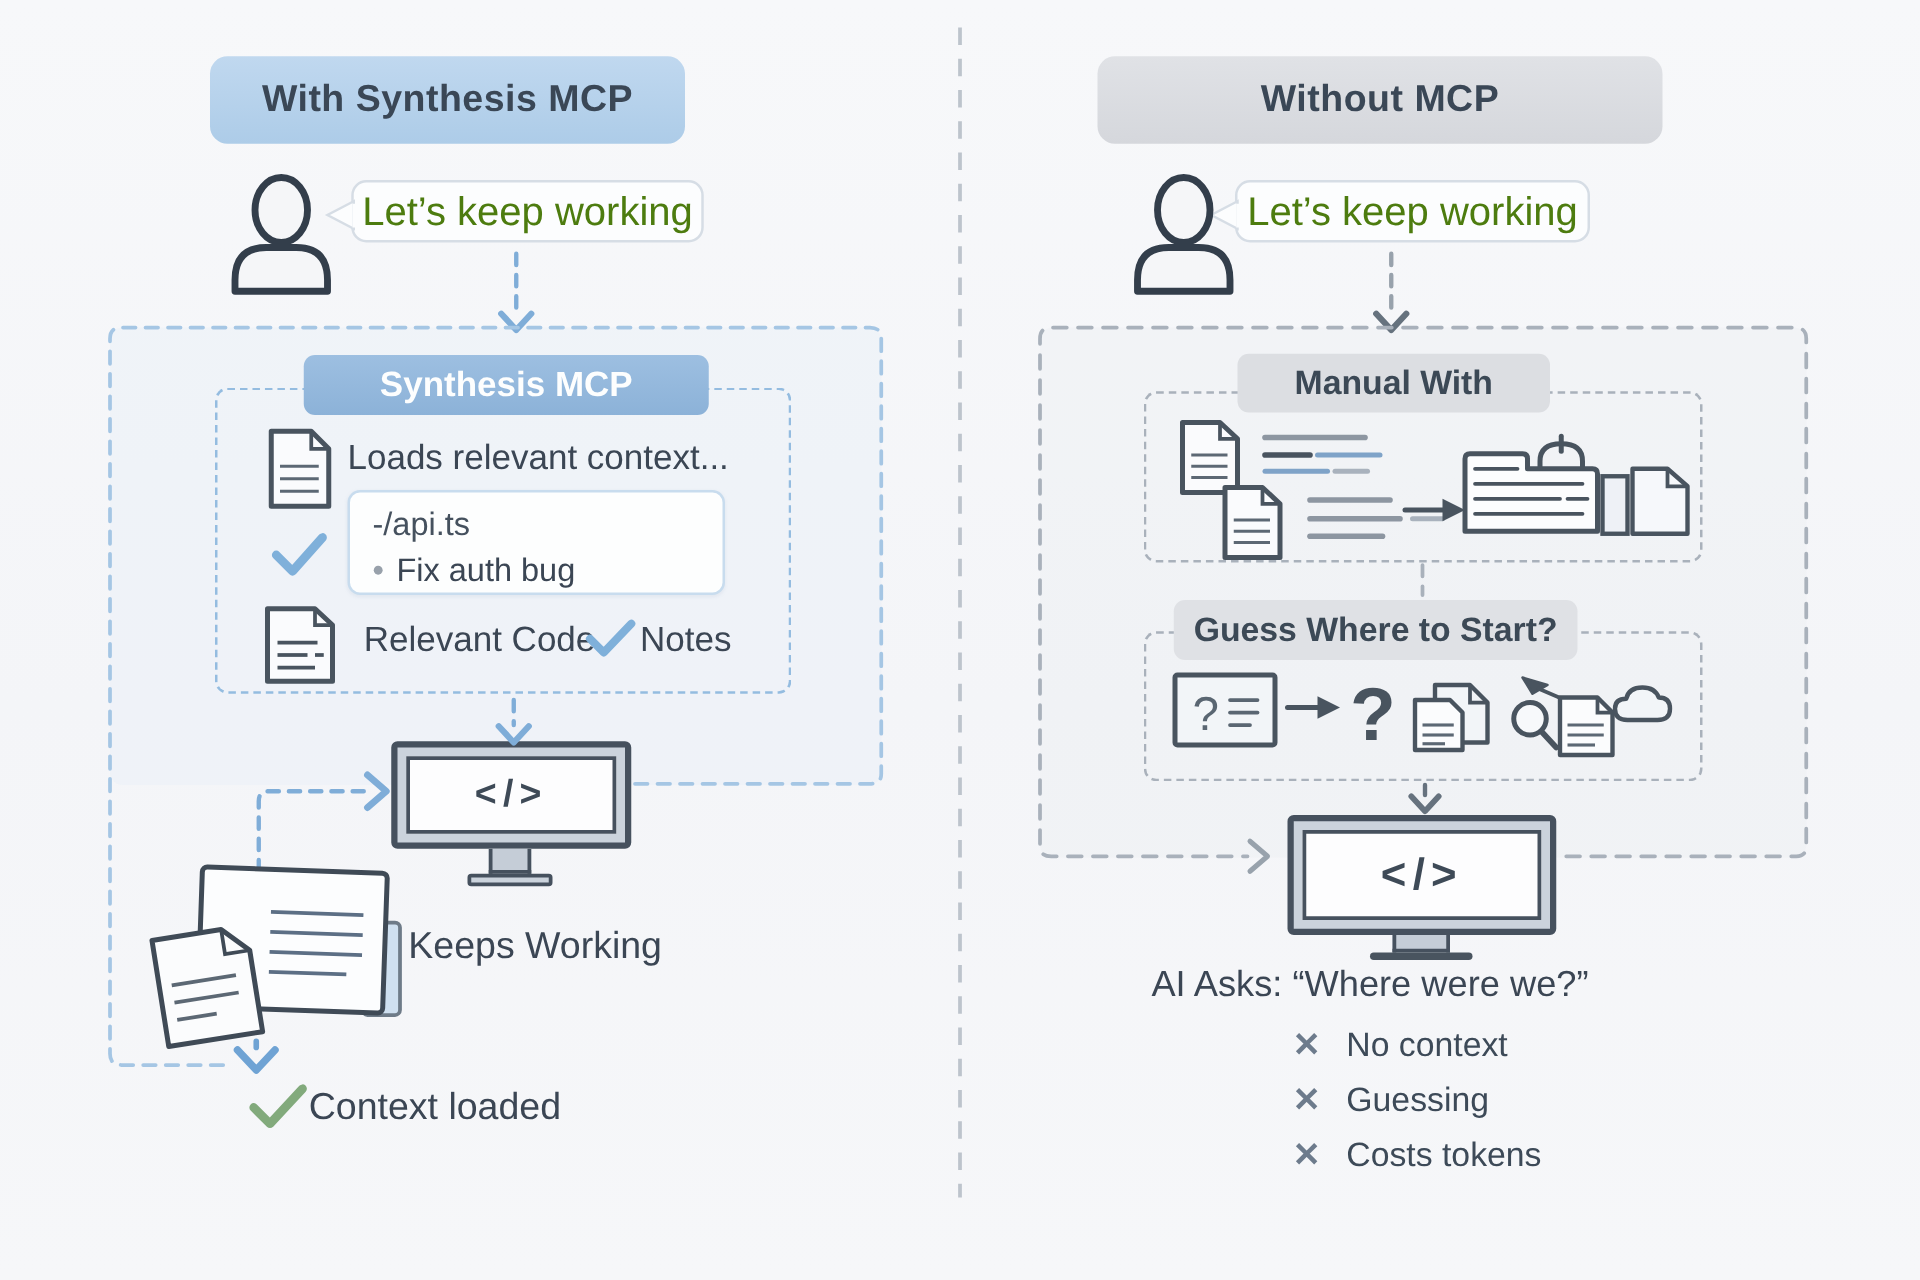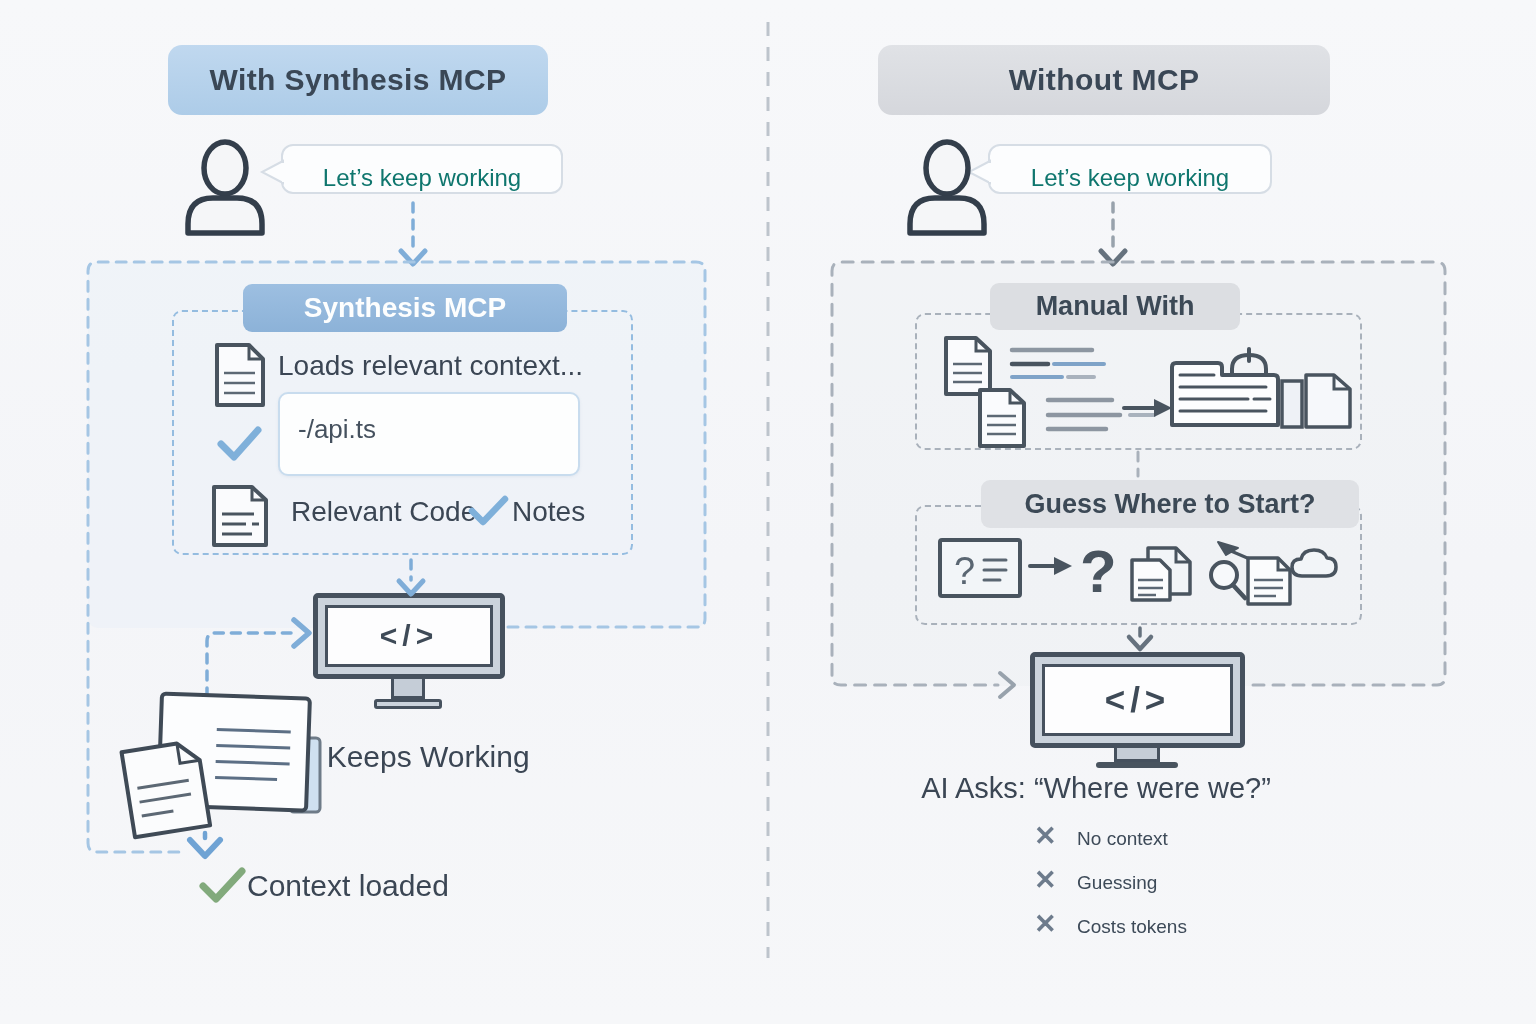--- a/index.html
+++ b/index.html
@@ -9,29 +9,29 @@
     font-family:"Liberation Sans",sans-serif;color:#3b4654;
   }
   .abs{position:absolute;box-sizing:border-box;}
   .ctr{display:flex;align-items:center;justify-content:center;}
   .hdr{border-radius:14px;font-weight:bold;font-size:30px;letter-spacing:.4px;color:#3a4756;}
   .hdr-blue{background:linear-gradient(180deg,#c0d8ef,#adcce8);}
   .hdr-gray{background:linear-gradient(180deg,#e0e2e6,#d5d7dc);}
   .pill{border-radius:9px;font-size:27px;font-weight:bold;}
   .pill-blue{background:linear-gradient(180deg,#9dbfe1,#8cb2d8);color:#fdfefe;}
   .pill-gray{background:#dcdee2;color:#3c4956;}
-  .bubble{background:#fcfdfe;border:2px solid #d6dde5;border-radius:12px;font-size:24px;color:#0f766e;align-items:flex-end;}
+  .bubble{background:#fcfdfe;border:2px solid #d6dde5;border-radius:12px;font-size:32px;color:#4d7c0f;}
   .dashbox{border:2.5px dashed;border-radius:10px;background:transparent;}
   .body-txt{font-size:27px;color:#3b4654;white-space:nowrap;}
   .mframe{border:5px solid #46515e;background:#cbd3dc;border-radius:5px;padding:7px;display:flex;}
   .mscreen{flex:1;background:#fdfdfe;border:3px solid #46515e;display:flex;align-items:center;
            justify-content:center;font-weight:bold;color:#3e4a57;letter-spacing:5px;}
   .region{border-radius:10px;}
   .xmark{font-size:27px;font-weight:bold;color:#6d7b8c;}
-  .plist-label{font-size:19px;color:#3d4a58;}
+  .plist-label{font-size:27px;color:#3d4a58;}
   svg{display:block;}
   #overlay{position:absolute;left:0;top:0;pointer-events:none;}
 </style>
 </head>
 <body>
 
 <div id="canvas">
 
   <div class="abs region" style="left:88px;top:262px;width:617px;height:366px;background:rgba(222,236,249,.25);"></div>
   <div class="abs region" style="left:832px;top:262px;width:613px;height:424px;background:rgba(229,231,236,.22);"></div>
@@ -47,23 +47,26 @@
   <div class="abs dashbox" style="left:172px;top:310px;width:461px;height:245px;border-color:#94bce0;"></div>
 
   <div class="abs ctr pill pill-blue" style="left:243px;top:284px;width:324px;height:48px;font-size:28px;">
     <span>Synthesis MCP</span>
   </div>
 
   <div class="abs body-txt" style="left:278px;top:350px;font-size:28px;">
     <span>Loads relevant context...</span>
   </div>
 
-  <div class="abs" style="left:278px;top:392px;width:302px;height:84px;background:#fdfefe;border:2px solid #c8dcee;border-radius:10px;padding:20px 18px;box-shadow:0 1px 3px rgba(120,150,180,.12);">
+  <div class="abs" style="left:278px;top:392px;width:302px;height:84px;background:#fdfefe;border:2px solid #c8dcee;border-radius:10px;padding:10px 18px;box-shadow:0 1px 3px rgba(120,150,180,.12);">
     <div class="body-txt" style="font-size:26px;color:#45515e;">
       <span>-/api.ts</span>
+    </div>
+    <div class="body-txt" style="font-size:26px;margin-top:6px;">
+      <span style="color:#98a1ab;margin-right:10px;">•</span><span>Fix auth bug</span>
     </div>
   </div>
 
   <div class="abs body-txt" style="left:291px;top:496px;font-size:28px;">
     <span>Relevant Code</span>
   </div>
   <div class="abs body-txt" style="left:512px;top:496px;font-size:28px;">
     <span>Notes</span>
   </div>
 
@@ -90,21 +93,21 @@
   <div class="abs ctr bubble" style="left:988px;top:144px;width:284px;height:50px;">
     <span>Let’s keep working</span>
   </div>
 
   <div class="abs dashbox" style="left:915px;top:313px;width:447px;height:137px;border-color:#a9b1bb;"></div>
   <div class="abs ctr pill pill-gray" style="left:990px;top:283px;width:250px;height:47px;">
     <span>Manual With</span>
   </div>
 
   <div class="abs dashbox" style="left:915px;top:505px;width:447px;height:120px;border-color:#a9b1bb;"></div>
-  <div class="abs ctr pill pill-gray" style="left:981px;top:480px;width:378px;height:48px;background:#dfe1e5;text-align:center;">
+  <div class="abs ctr pill pill-gray" style="left:939px;top:480px;width:323px;height:48px;background:#dfe1e5;text-align:center;">
     <span>Guess Where to Start?</span>
   </div>
 
   <div class="abs mframe" style="left:1030px;top:652px;width:215px;height:96px;">
     <div class="mscreen" style="font-size:35px;">
       <span>&lt;/&gt;</span>
     </div>
   </div>
   <div class="abs" style="left:1114px;top:748px;width:46px;height:14px;background:#c5cdd7;border:3px solid #46515e;border-top:none;"></div>
   <div class="abs" style="left:1096px;top:762px;width:82px;height:6px;background:#49545f;border-radius:3px;"></div>

